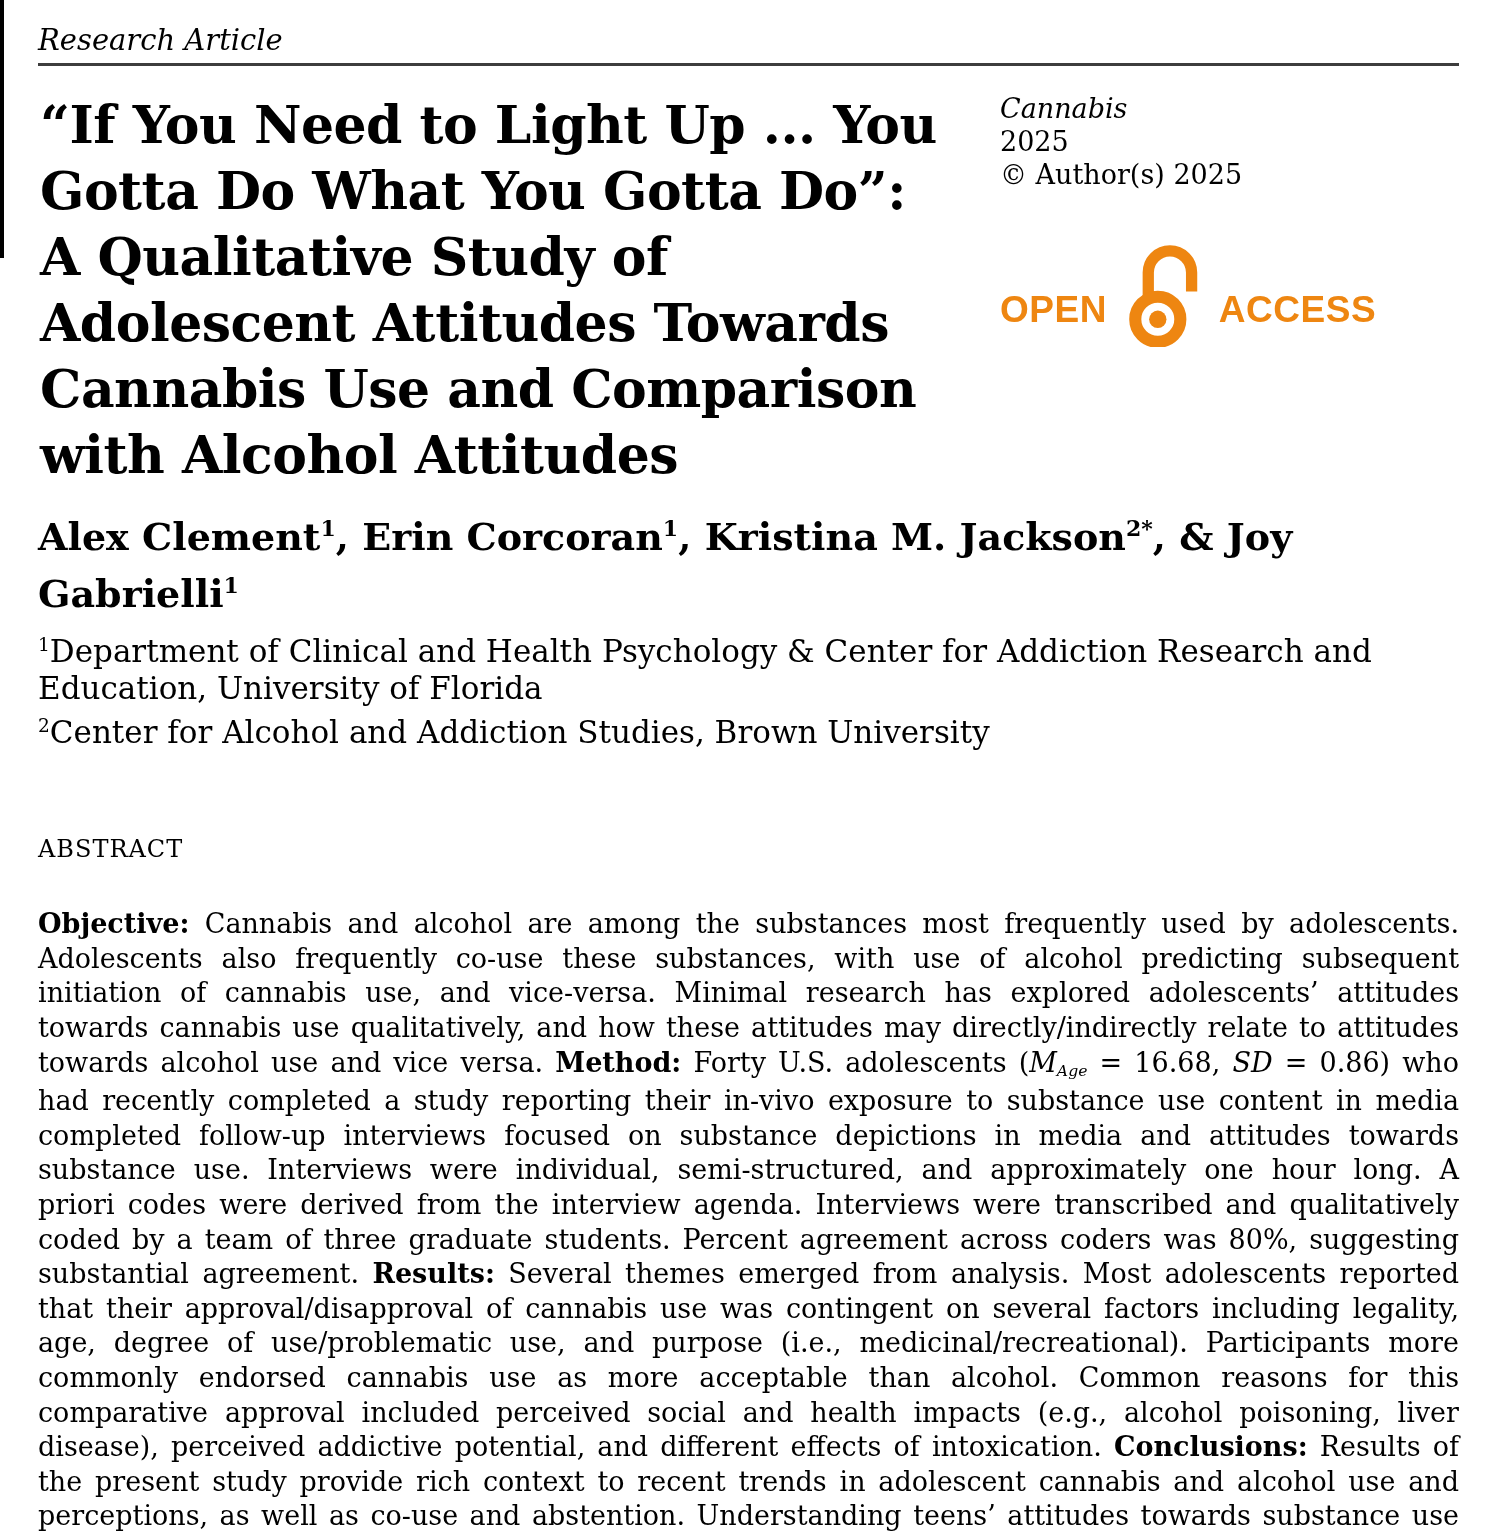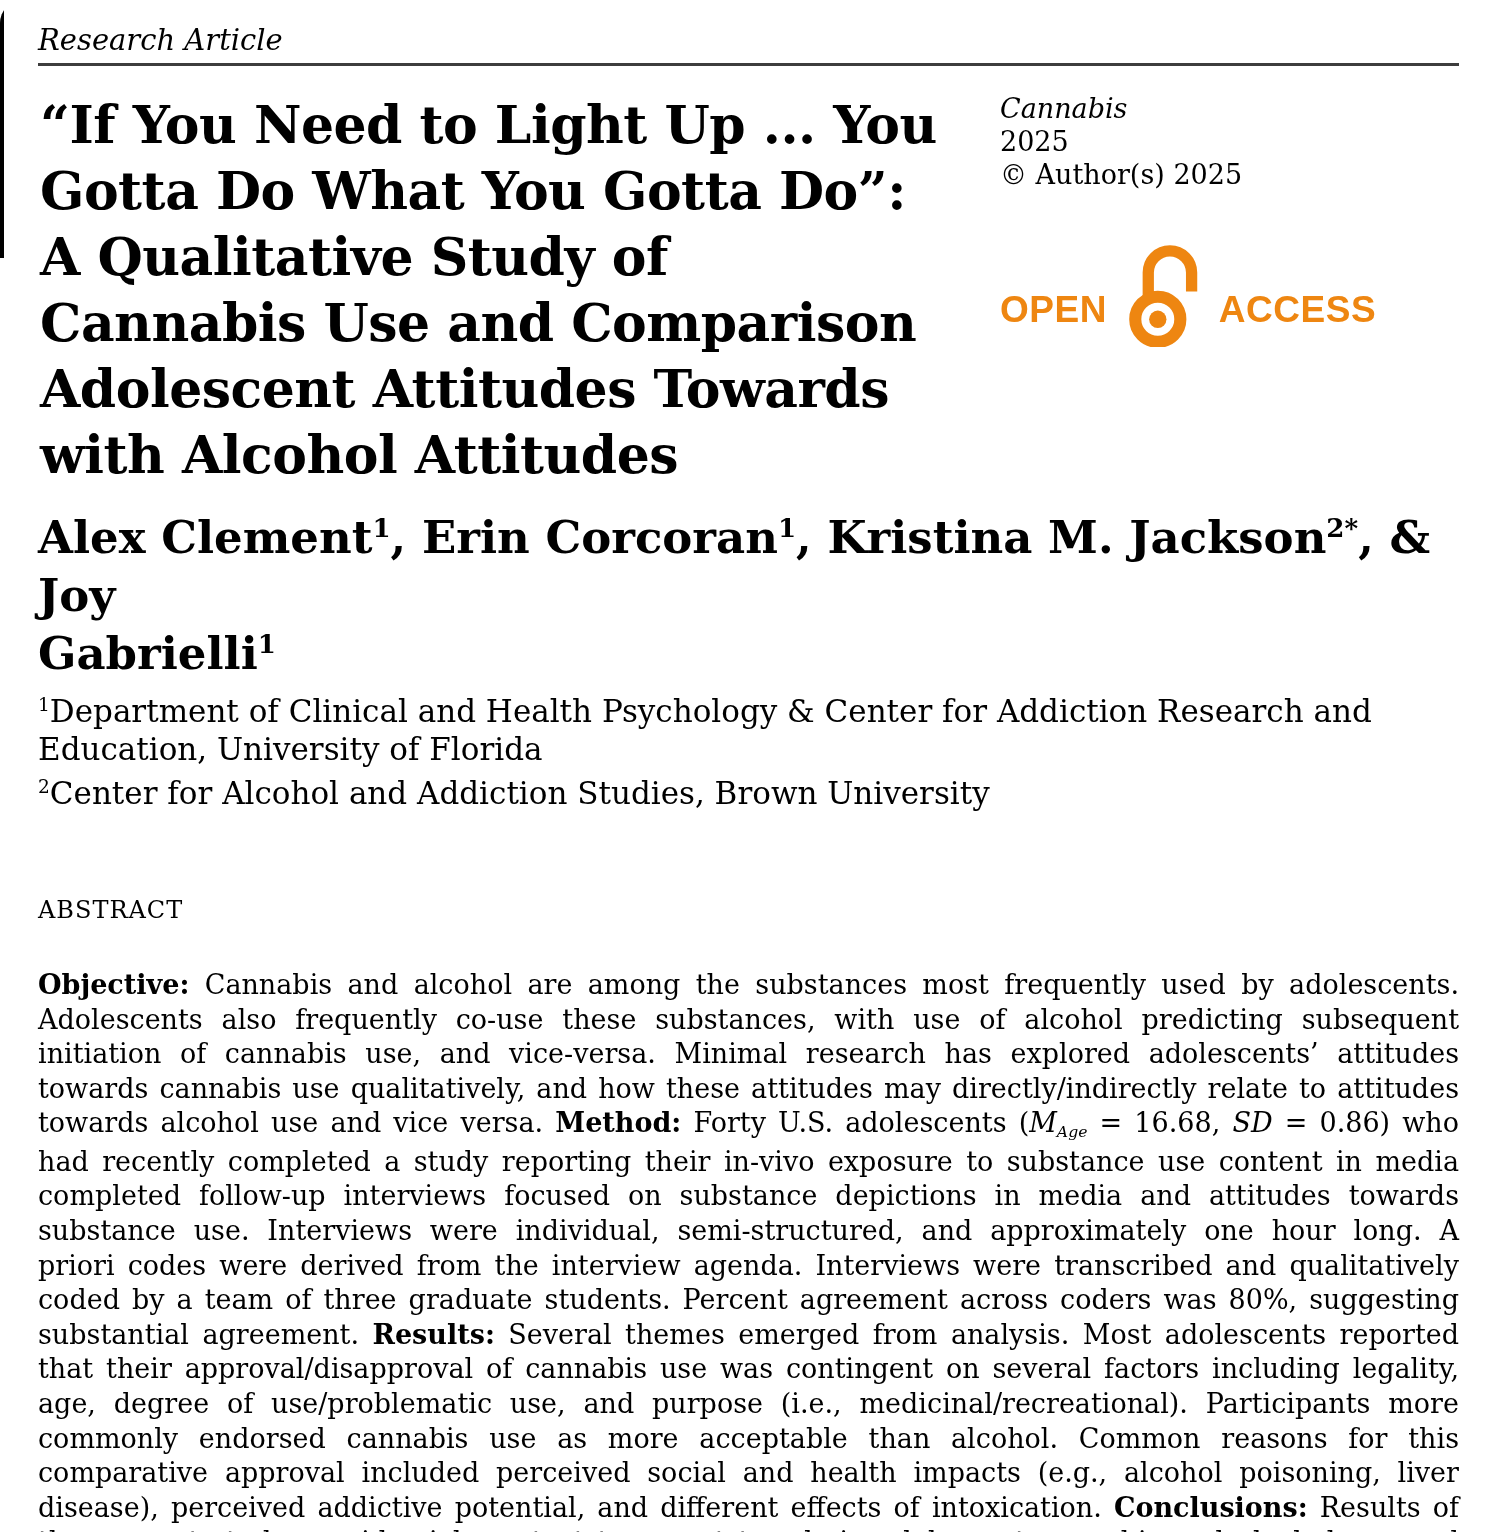--- a/index.html
+++ b/index.html
@@ -1,38 +1,37 @@
 <!DOCTYPE html>
 <html><head>
 <meta charset="utf-8">
 <style>
   html,body{margin:0;padding:0;background:#ffffff;}
   .page{
     width:1495px;height:1532px;position:relative;overflow:hidden;
     background:#ffffff;color:#000;
     font-family:"DejaVu Serif", serif;
-    border-radius:23px;
   }
   .edge-line{position:absolute;left:0;top:0;width:4px;height:258px;background:#000;}
   .content{padding:20px 36px 0 38px;}
   .kicker{font-style:italic;font-size:29px;line-height:1.25;padding-top:2px;}
   .rule{border-bottom:3px solid #3d3d3d;margin-top:5px;}
   .head-row{display:flex;margin-top:24px;}
   .title{width:948px;margin:2px;font-size:52px;line-height:66px;font-weight:bold;letter-spacing:-0.5px;}
   .meta{flex:1;margin-left:10px;font-size:27px;line-height:33px;padding-top:2px;}
   .meta .journal{font-style:italic;}
   .oa{display:flex;align-items:center;margin-top:52px;}
   .oa-word{
     font-family:"Liberation Sans", sans-serif;font-weight:bold;font-size:37px;
     color:#EE8611;letter-spacing:0.5px;position:relative;top:14px;
   }
   .oa-word.left{margin-right:8px;text-align:center;}
   .oa-word.right{margin-left:8px;}
   svg.lock{display:block;}
-  .authors{font-size:45px;font-weight:bold;line-height:48px;margin-top:14px;}
+  .authors{font-size:38px;font-weight:bold;line-height:48px;margin-top:14px;}
   .authors sup{font-size:58%;}
   .affil{font-size:31px;line-height:37px;margin-top:8px;}
   .affil sup{font-size:60%;}
   .abstract-head{font-size:24px;margin-top:84px;letter-spacing:1px;}
   .abstract{
     font-size:27px;line-height:34.6px;text-align:justify;margin-top:44px;
     word-spacing:1.5px;
   }
   .abstract .lbl{font-weight:bold;}
   .it{font-style:italic;}
@@ -46,22 +45,22 @@
   <div class="content">
 
     <div class="kicker">Research Article</div>
     <div class="rule"></div>
 
     <div class="head-row">
       <h1 class="title">
         <div>“If You Need to Light Up ... You</div>
         <div>Gotta Do What You Gotta Do”:</div>
         <div>A Qualitative Study of</div>
+        <div>Adolescent Attitudes Towards</div>
         <div>Cannabis Use and Comparison</div>
-        <div>Adolescent Attitudes Towards</div>
         <div>with Alcohol Attitudes</div>
       </h1>
 
       <div class="meta">
         <div class="journal">Cannabis</div>
         <div>2025</div>
         <div>© Author(s) 2025</div>
 
         <div class="oa">
           <span class="oa-word left">OPEN</span>

